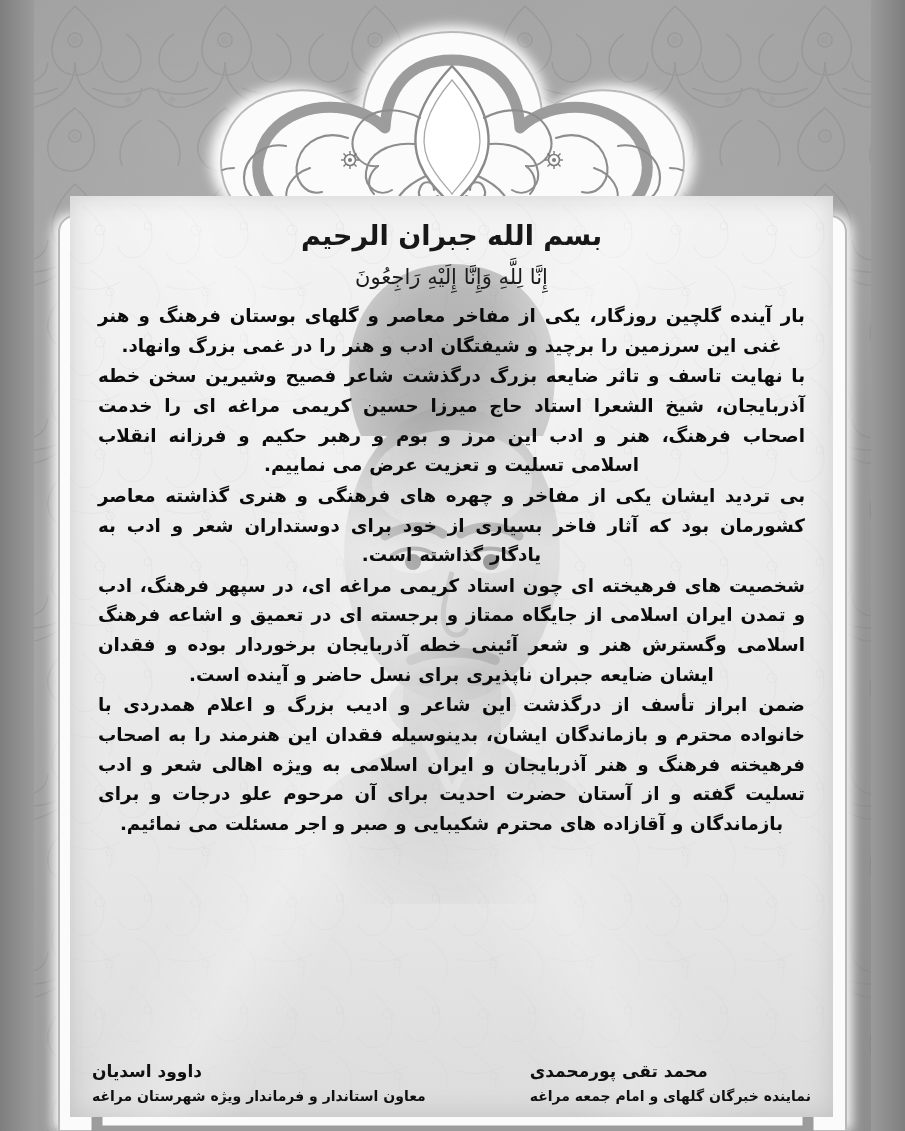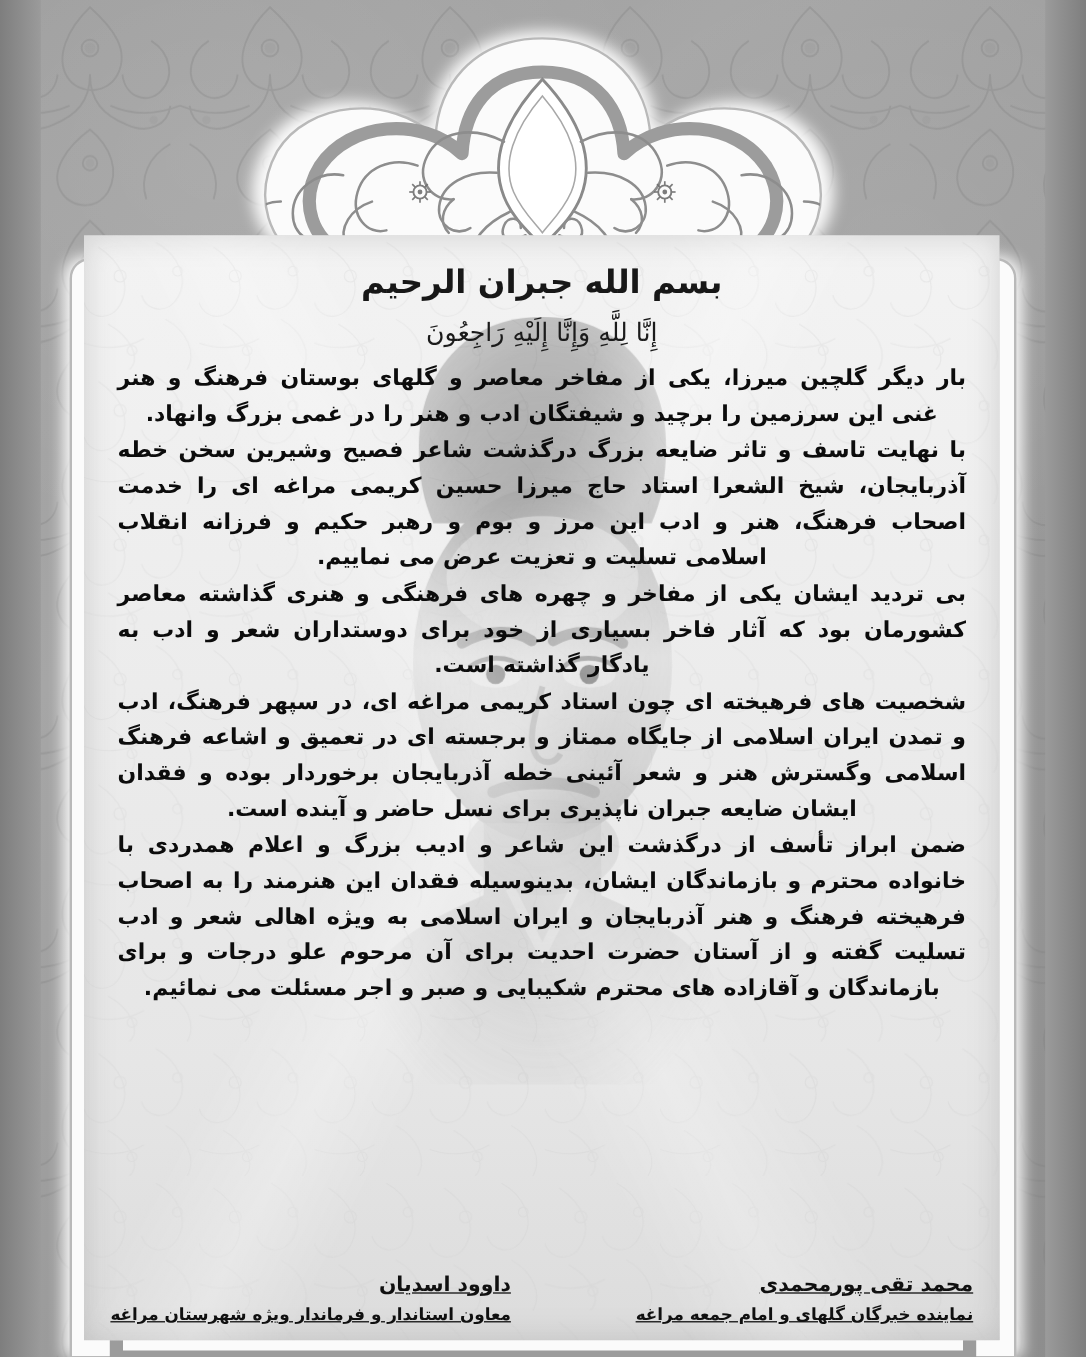--- a/index.html
+++ b/index.html
@@ -160,23 +160,22 @@
     display: flex;
     flex-direction: row;
     justify-content: space-between;
     align-items: flex-start;
     z-index: 6;
     direction: rtl;
   }
 
   .sig-block {
     flex: 0 0 auto;
-    text-align: right;
+    text-align: left;
     padding: 0 6px;
-    text-decoration: underline;
   }
 
   .sig-name {
     font-size: 17px;
     font-weight: 700;
     color: #101010;
     line-height: 1.5;
     white-space: nowrap;
   }
 
@@ -453,21 +452,21 @@
 
     <div class="sheen"></div>
 
     <div class="content">
 
       <div class="bismillah">بسم الله جبران الرحیم</div>
 
       <div class="verse">إِنَّا لِلَّهِ وَإِنَّا إِلَيْهِ رَاجِعُونَ</div>
 
       <div class="body-text">
-        <p class="para">بار دیگر گلچین میرزا، یکی از مفاخر معاصر و گلهای بوستان فرهنگ و هنر غنی این سرزمین را برچید و شیفتگان ادب و هنر را در غمی بزرگ وانهاد.</p>
+        <p class="para">بار آینده گلچین روزگار، یکی از مفاخر معاصر و گلهای بوستان فرهنگ و هنر غنی این سرزمین را برچید و شیفتگان ادب و هنر را در غمی بزرگ وانهاد.</p>
         <p class="para">با نهایت تاسف و تاثر ضایعه بزرگ درگذشت شاعر فصیح وشیرین سخن خطه آذربایجان، شیخ الشعرا استاد حاج میرزا حسین کریمی مراغه ای را خدمت اصحاب فرهنگ، هنر و ادب این مرز و بوم و رهبر حکیم و فرزانه انقلاب اسلامی تسلیت و تعزیت عرض می نماییم.</p>
         <p class="para">بی تردید ایشان یکی از مفاخر و چهره های فرهنگی و هنری گذاشته معاصر کشورمان بود که آثار فاخر بسیاری از خود برای دوستداران شعر و ادب به یادگار گذاشته است.</p>
         <p class="para">شخصیت های فرهیخته ای چون استاد کریمی مراغه ای، در سپهر فرهنگ، ادب و تمدن ایران اسلامی از جایگاه ممتاز و برجسته ای در تعمیق و اشاعه فرهنگ اسلامی وگسترش هنر و شعر آئینی  خطه آذربایجان برخوردار بوده  و فقدان ایشان ضایعه جبران ناپذیری برای نسل حاضر و آینده است.</p>
         <p class="para">ضمن ابراز تأسف از درگذشت این شاعر و ادیب بزرگ و اعلام همدردی با خانواده محترم و بازماندگان ایشان، بدینوسیله فقدان این هنرمند را به اصحاب فرهیخته فرهنگ و هنر آذربایجان و ایران اسلامی  به ویژه اهالی شعر و ادب تسلیت گفته و از آستان حضرت احدیت برای آن مرحوم علو درجات و برای  بازماندگان  و آقازاده های  محترم شکیبایی و صبر و اجر مسئلت می نمائیم.</p>
       </div>
     </div>
 
     <div class="signatures">
 
       <div class="sig-block">

